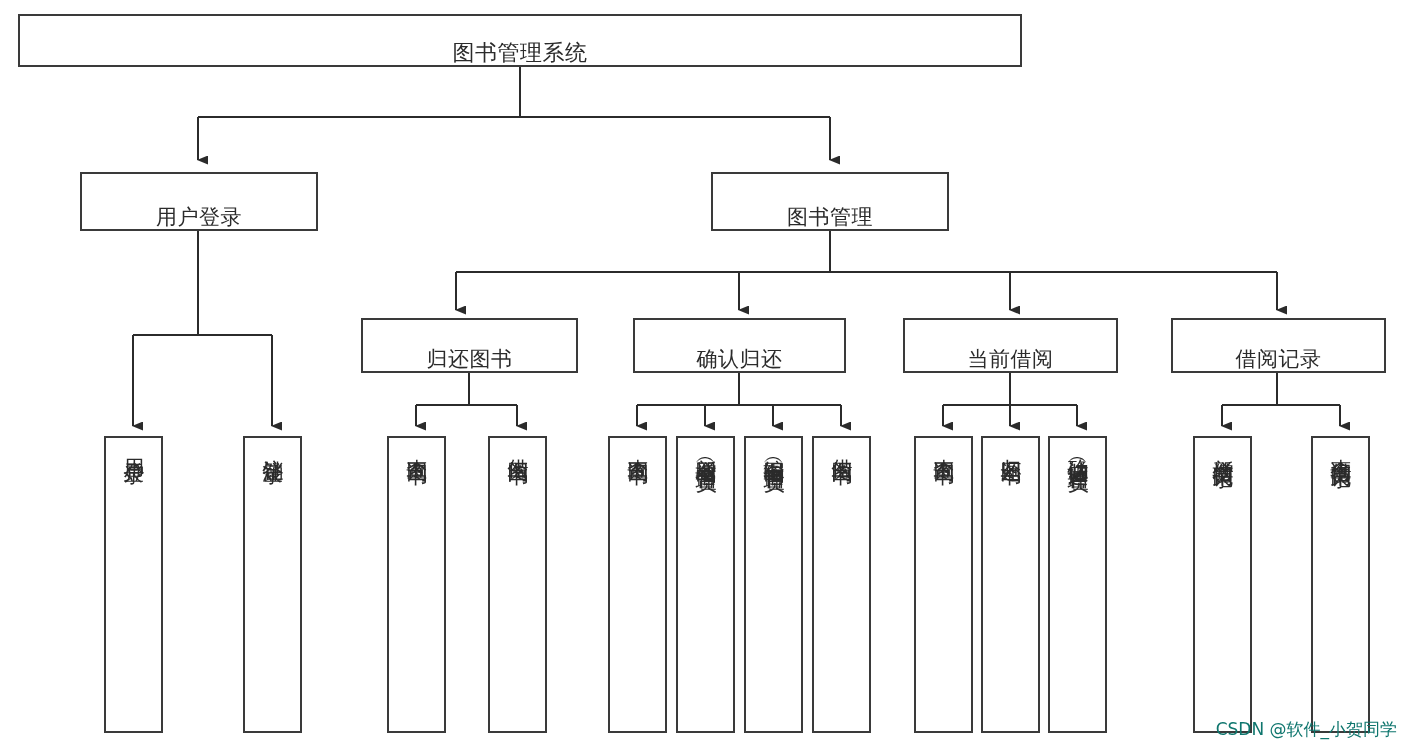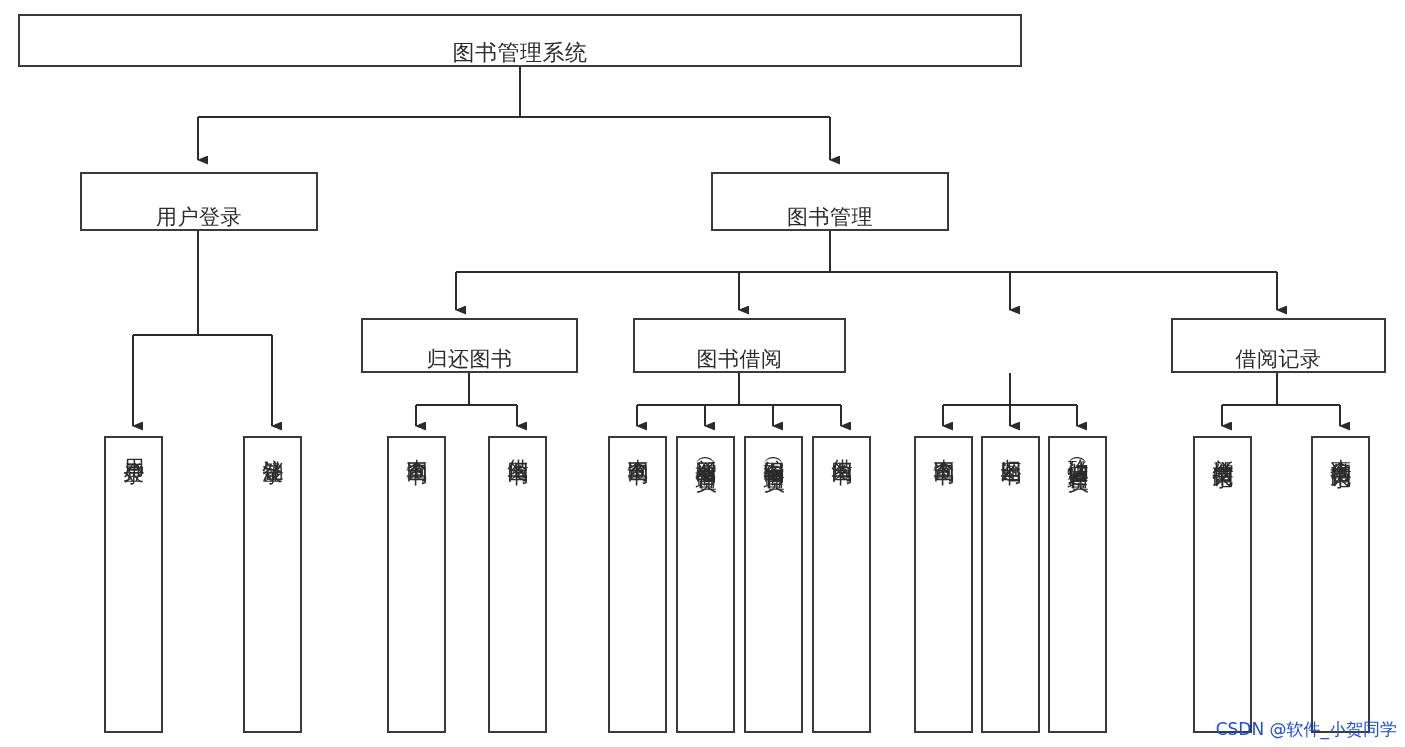--- a/index.html
+++ b/index.html
@@ -60,21 +60,21 @@
     letter-spacing: 2px;
     white-space: normal;
     max-height: 280px;
     text-align: left;
   }
   .watermark {
     position: absolute;
     right: 8px;
     bottom: 6px;
     font-size: 17px;
-    color: #1d4ed8;
+    color: #0f766e;
     white-space: nowrap;
     z-index: 5;
     font-family: "DejaVu Sans", "Liberation Sans", sans-serif;
   }
 </style>
 </head>
 <body>
 
 <div id="diagram-canvas">
 
@@ -141,23 +141,26 @@
 
   <div class="node" style="left:711px; top:172px; width:238px; height:59px;font-family:Liberation Serif, serif;">
     <span class="node-label">图书管理</span>
   </div>
 
   <div class="node" style="left:361px; top:318px; width:217px; height:55px;">
     <span class="node-label">归还图书</span>
   </div>
 
   <div class="node" style="left:633px; top:318px; width:213px; height:55px;">
-    <span class="node-label">图书借阅</span>
-  </div>
-
+    <span class="node-label">确认归还</span>
+  </div>
+
+  <div class="node" style="left:903px; top:318px; width:215px; height:55px;">
+    <span class="node-label">当前借阅</span>
+  </div>
 
   <div class="node" style="left:1171px; top:318px; width:215px; height:55px;">
     <span class="node-label">借阅记录</span>
   </div>
 
   <div class="node leaf" style="left:104px; top:436px; width:59px; height:297px;">
     <span class="node-label">用户登录</span>
   </div>
 
   <div class="node leaf" style="left:243px; top:436px; width:59px; height:297px;">

